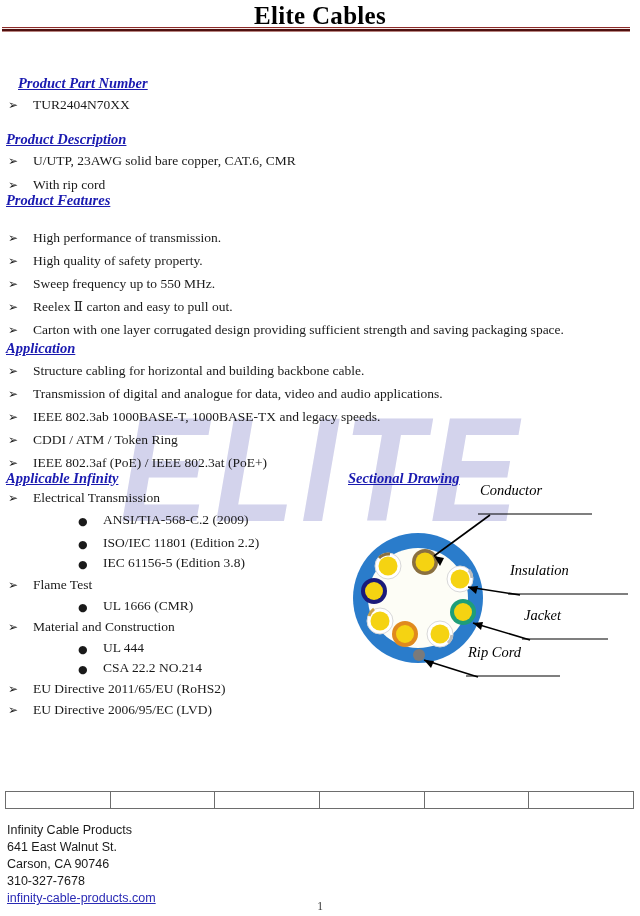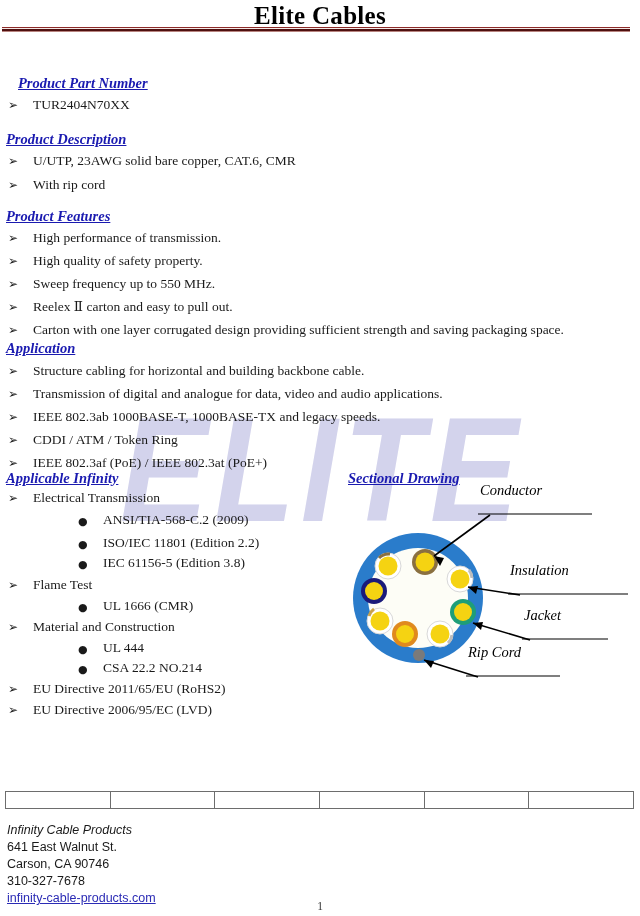--- a/index.html
+++ b/index.html
@@ -180,21 +180,21 @@
     <div class="h-sec" style="left:6px; top:131px;">Product Description</div>
     <div class="bullet-row lvl1" style="left:0; top:154px;">
       <span class="gl">➢</span>
       <span class="tx">U/UTP, 23AWG solid bare copper, CAT.6, CMR</span>
     </div>
     <div class="bullet-row lvl1" style="left:0; top:178px;">
       <span class="gl">➢</span>
       <span class="tx">With rip cord</span>
     </div>
 
-    <div class="h-sec" style="left:6px; top:208px;">Product Features</div>
+    <div class="h-sec" style="left:6px; top:192px;">Product Features</div>
     <div class="bullet-row lvl1" style="left:0; top:231px;">
       <span class="gl">➢</span>
       <span class="tx">High performance of transmission.</span>
     </div>
     <div class="bullet-row lvl1" style="left:0; top:254px;">
       <span class="gl">➢</span>
       <span class="tx">High quality of safety property.</span>
     </div>
     <div class="bullet-row lvl1" style="left:0; top:277px;">
       <span class="gl">➢</span>
@@ -364,21 +364,21 @@
         <td></td>
         <td></td>
         <td></td>
         <td></td>
         <td></td>
         <td></td>
       </tr>
     </tbody>
       </table>
 
-    <div class="addr" style="top:823px;font-style:italic;">Infinity Cable Products</div>
+    <div class="addr" style="top:823px;">Infinity Cable Products</div>
     <div class="addr" style="top:840px;">641 East Walnut St.</div>
     <div class="addr" style="top:857px;">Carson, CA 90746</div>
     <div class="addr" style="top:874px;text-align:right;">310-327-7678</div>
     <div class="addr link" style="top:891px;text-align:center;">infinity-cable-products.com</div>
 
     <div class="pagenum">1</div>
   </div>
 </div>
 
 </body></html>

